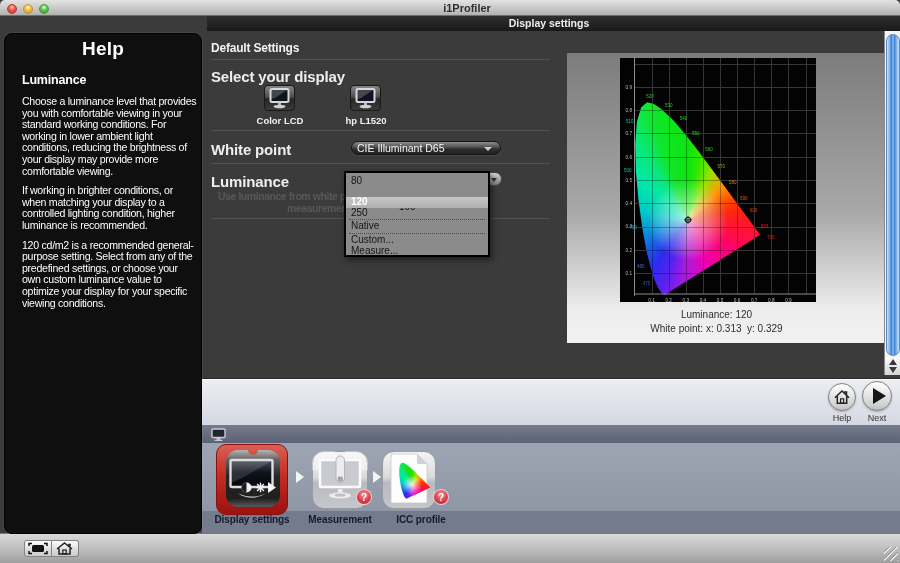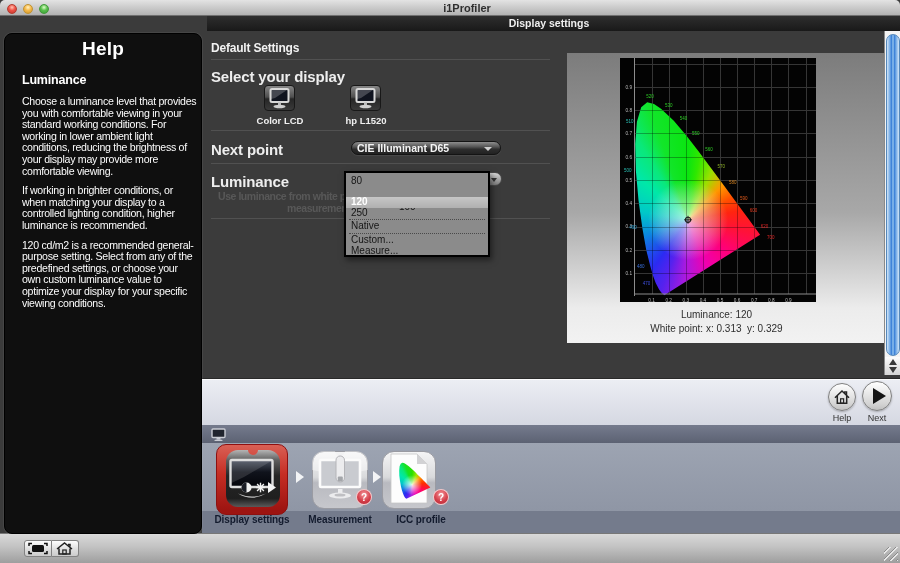--- a/index.html
+++ b/index.html
@@ -29,21 +29,21 @@
 .sep { left:211px; width:339px; height:1px; background:#515151; }
 .dicon { width:31px; height:26px; border-radius:4px; border:1px solid #181818;
   background:linear-gradient(#868686, #4f4f4f 46%, #262626 54%, #3a3a3a); }
 .dlab { font-size:9.5px; font-weight:bold; color:#f0f0f0; text-align:center; }
 
 
 #wpdrop { left:351px; top:141px; width:150px; height:14px; border-radius:7px;
   border:1px solid #141414;
   background:linear-gradient(#8d8d8d, #555 40%, #2d2d2d 60%, #222);
   box-shadow:0 1px 1px rgba(255,255,255,0.08); }
-#wpdrop .t { position:absolute; left:5px; top:0; font-size:10.5px; font-weight:bold;
+#wpdrop .t { position:absolute; left:5px; top:0; font-size:10.5px; font-weight:normal;
   color:#f5f5f5; line-height:13px; }
 #wpdrop .a { position:absolute; right:8px; top:5px; width:0; height:0;
   border-left:4px solid transparent; border-right:4px solid transparent;
   border-top:4px solid #cfcfcf; }
 
 
 .distext { font-size:10.5px; font-weight:bold; color:#585858; white-space:nowrap; letter-spacing:-0.45px; }
 
 
 #lumpiece { left:487px; top:172px; width:15px; height:14px;
@@ -181,21 +181,21 @@
 </svg></div>
 <div class="abs dlab" style="left:244px; top:115px; width:72px;">Color LCD</div>
 <div class="abs dicon" style="left:350px; top:85px;"><svg width="29" height="24">
   <rect x="5.5" y="3" width="18" height="13" rx="1.5" fill="#10141f" stroke="#d8d8d8" stroke-width="2"></rect>
   <polygon points="6,4 22,4 10,12 6,13" fill="rgba(255,255,255,0.22)"></polygon>
   <rect x="13" y="16.5" width="3" height="3" fill="#b9b9b9"></rect>
   <ellipse cx="14.5" cy="20.5" rx="6" ry="1.8" fill="#cfcfcf"></ellipse>
 </svg></div>
 <div class="abs dlab" style="left:330px; top:115px; width:72px;">hp L1520</div>
 <div class="abs sep" style="top:130px;"></div>
-<div class="abs lbl" style="left:211px; top:141px;">Next point</div>
+<div class="abs lbl" style="left:211px; top:141px;">White point</div>
 <div class="abs" id="wpdrop">
     <span class="t">CIE Illuminant D65</span>
     <span class="a"></span>
   </div>
 <div class="abs sep" style="top:163px;"></div>
 <div class="abs lbl" style="left:211px; top:173px;">Luminance</div>
 <div class="abs distext" style="left:218px; top:190px;">Use luminance from white point</div>
 <div class="abs distext" style="left:287px; top:202px;">measurement</div>
 <div class="abs sep" style="top:218px;"></div>
 <div class="abs" id="lumpiece">

